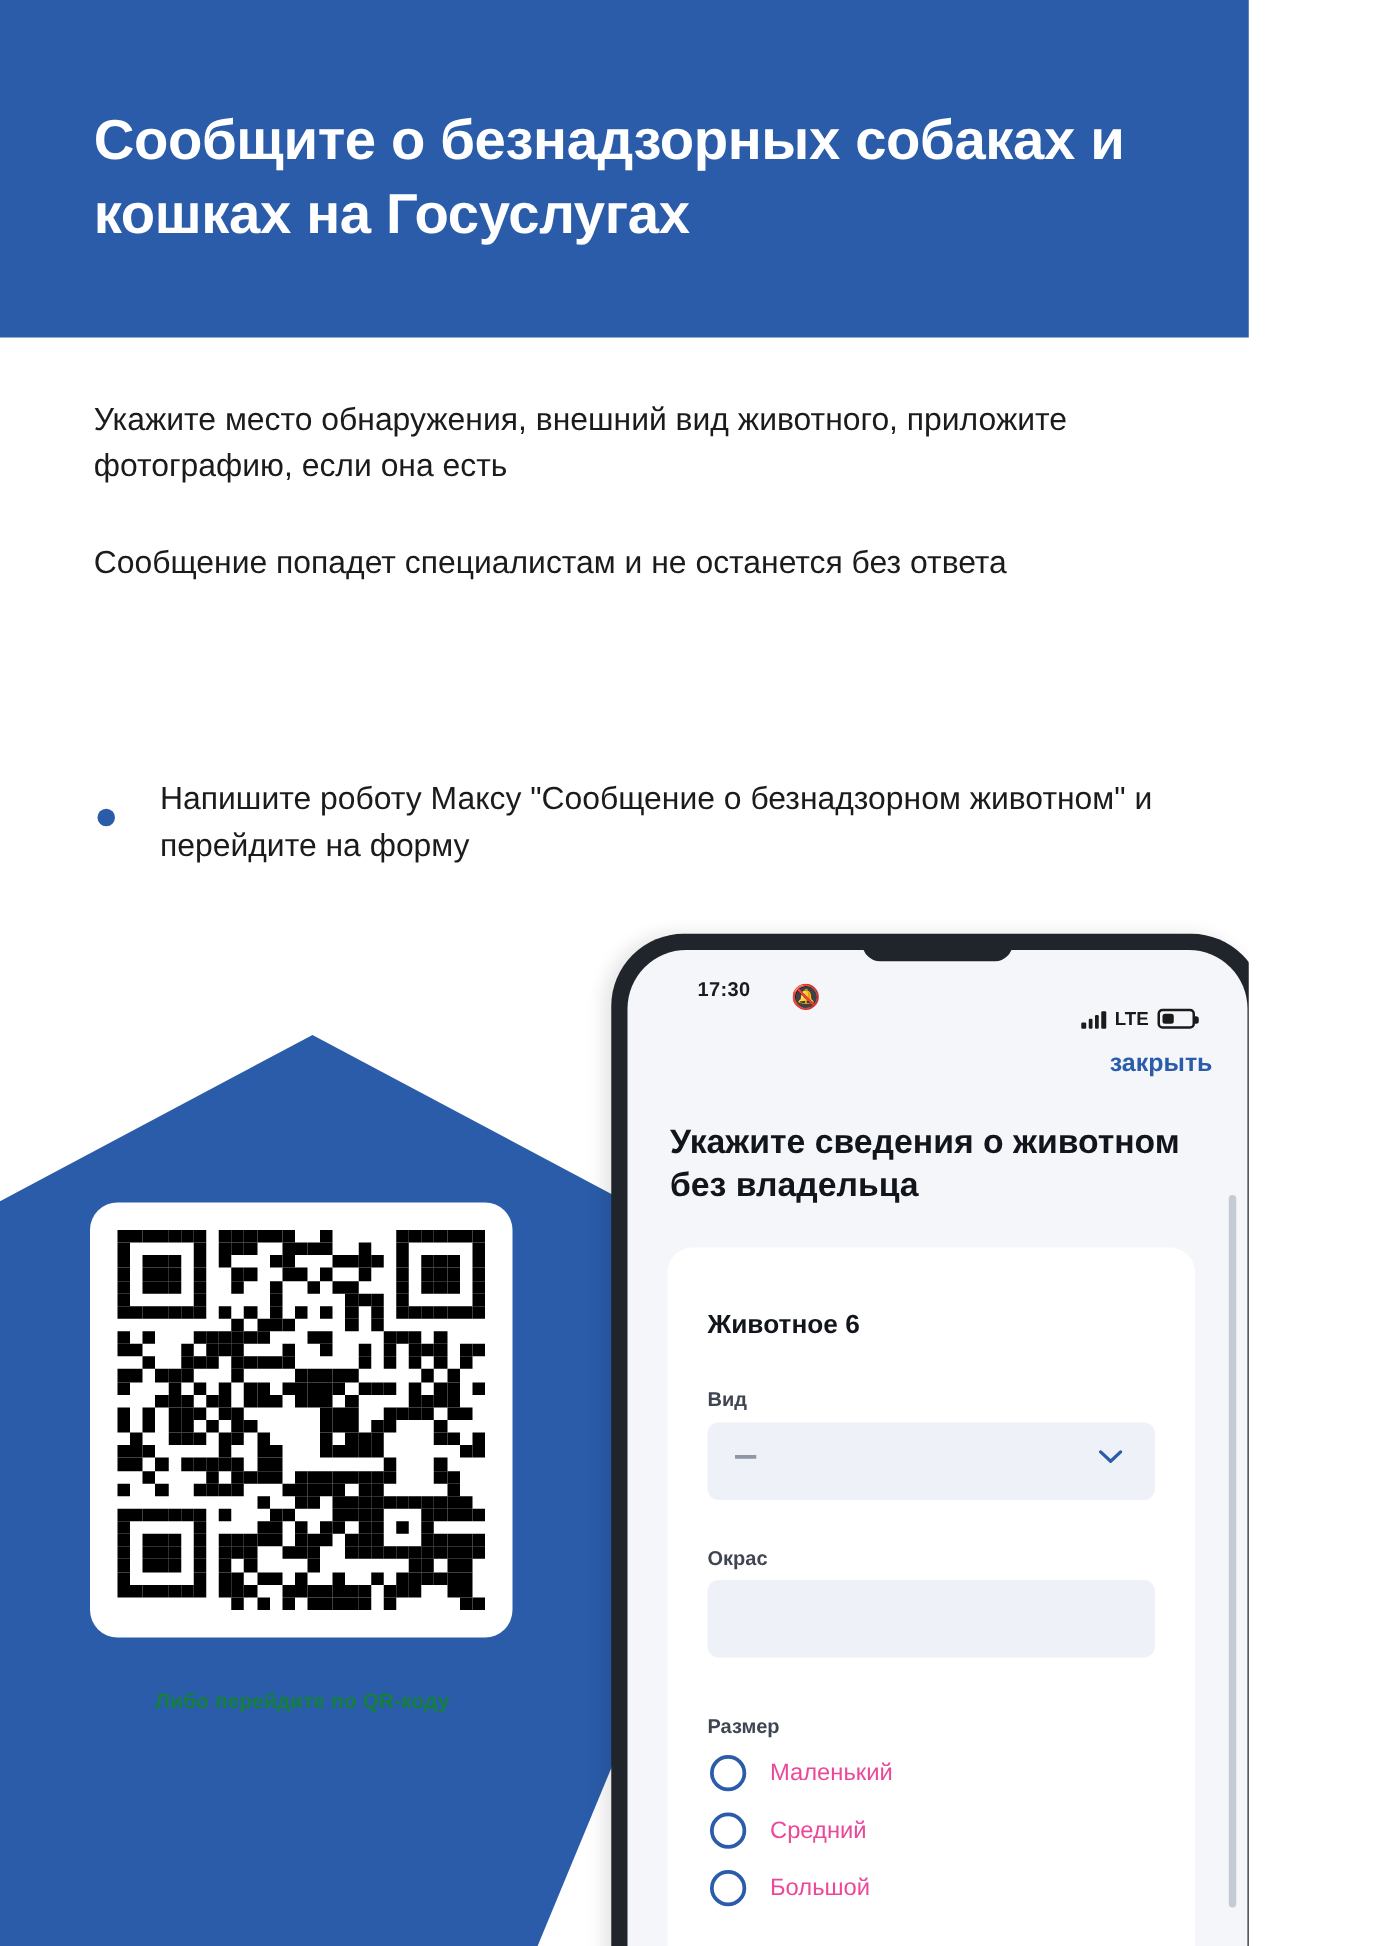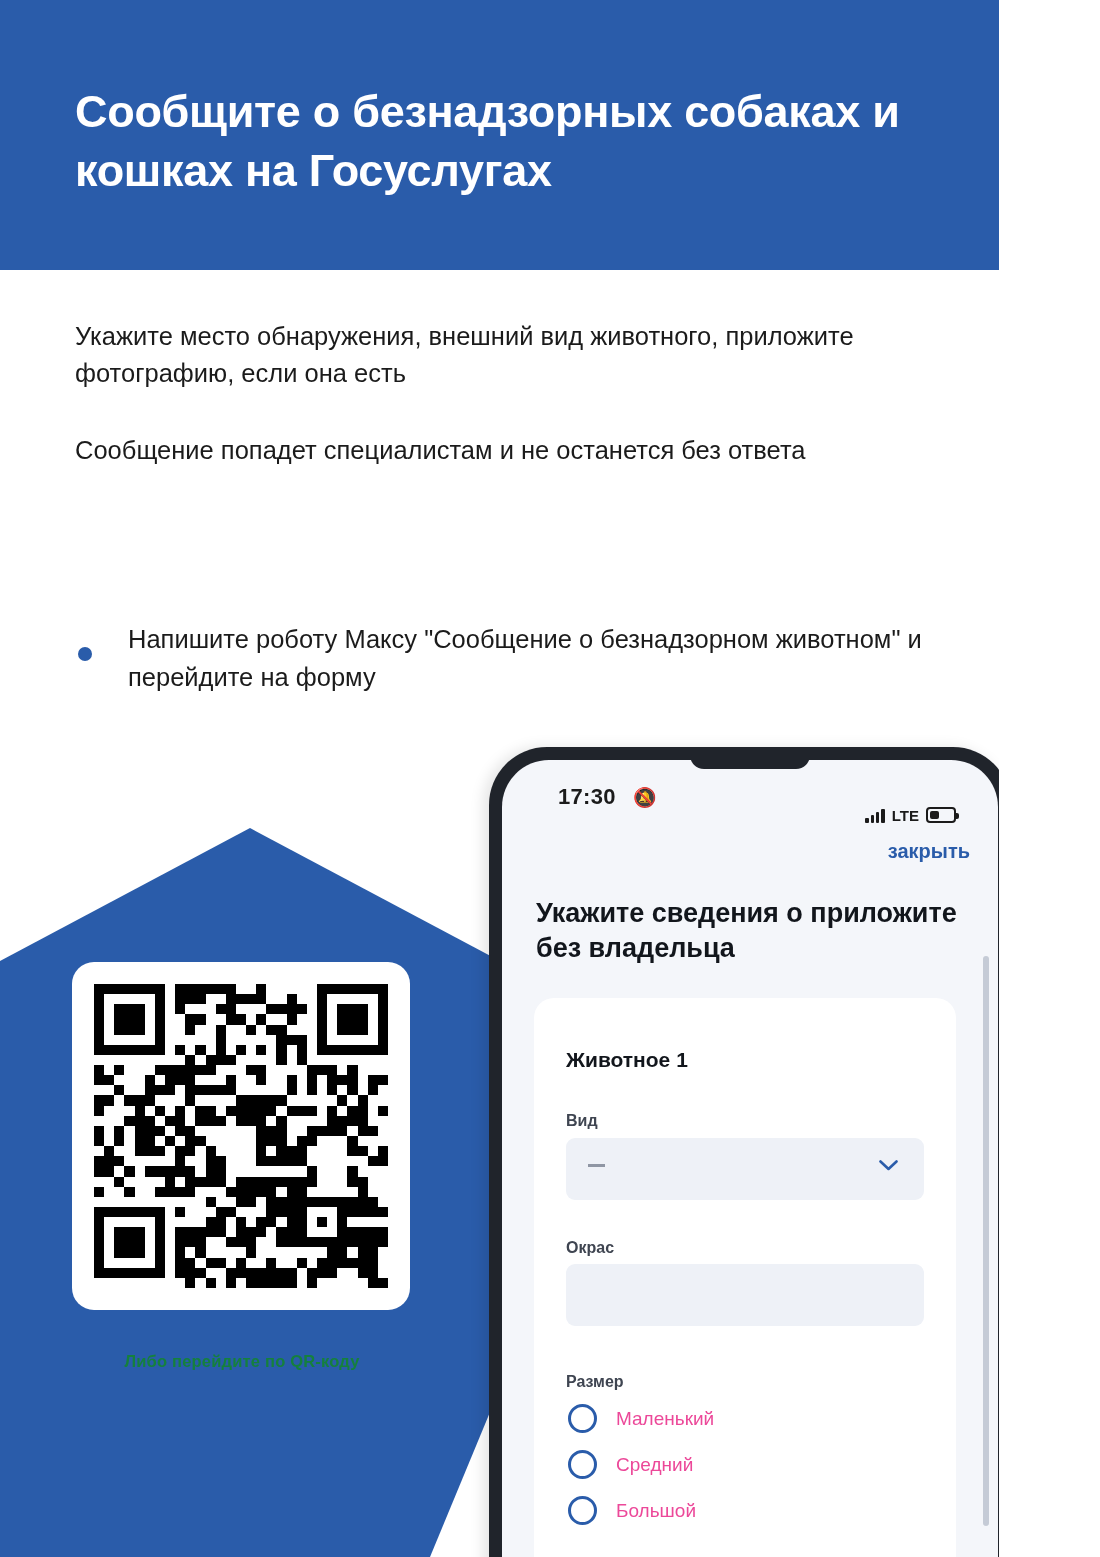--- a/index.html
+++ b/index.html
@@ -171,21 +171,21 @@
   
   .status-bar {
     position: absolute;
     left: 0; top: 24px;
     width: 496px;
     height: 30px;
   }
   .status-time {
     position: absolute;
     left: 56px; top: 0;
-    font-size: 22px;
+    font-size: 16px;
     font-weight: bold;
     color: #1b1b1b;
     letter-spacing: 0.3px;
   }
   .status-bell {
     position: absolute;
     left: 131px; top: 2px;
     font-size: 19px;
     color: #1b1b1b;
   }
@@ -1254,26 +1254,26 @@
             </span>
           <span class="lte">LTE</span>
           <span class="battery">
               <i></i>
             </span>
         </div>
       </div>
 
       <div class="close-link">закрыть</div>
 
-      <div class="screen-title">Укажите сведения о приложите без владельца</div>
+      <div class="screen-title">Укажите сведения о животном без владельца</div>
 
       <div class="scrollbar"></div>
 
       <div class="form-card">
-        <div class="card-title">Животное 1</div>
+        <div class="card-title">Животное 6</div>
 
         <div class="fld-label lbl-vid">Вид</div>
         <div class="select-box">
           <span class="select-dash"></span>
           <span class="chev">
             <svg width="19" height="11" viewBox="0 0 19 11">
                 <path d="M1.5 1.5 L9.5 9 L17.5 1.5" fill="none" stroke="#2a5caa" stroke-width="2.6" stroke-linecap="round" stroke-linejoin="round"></path>
               </svg>
           </span>
         </div>

